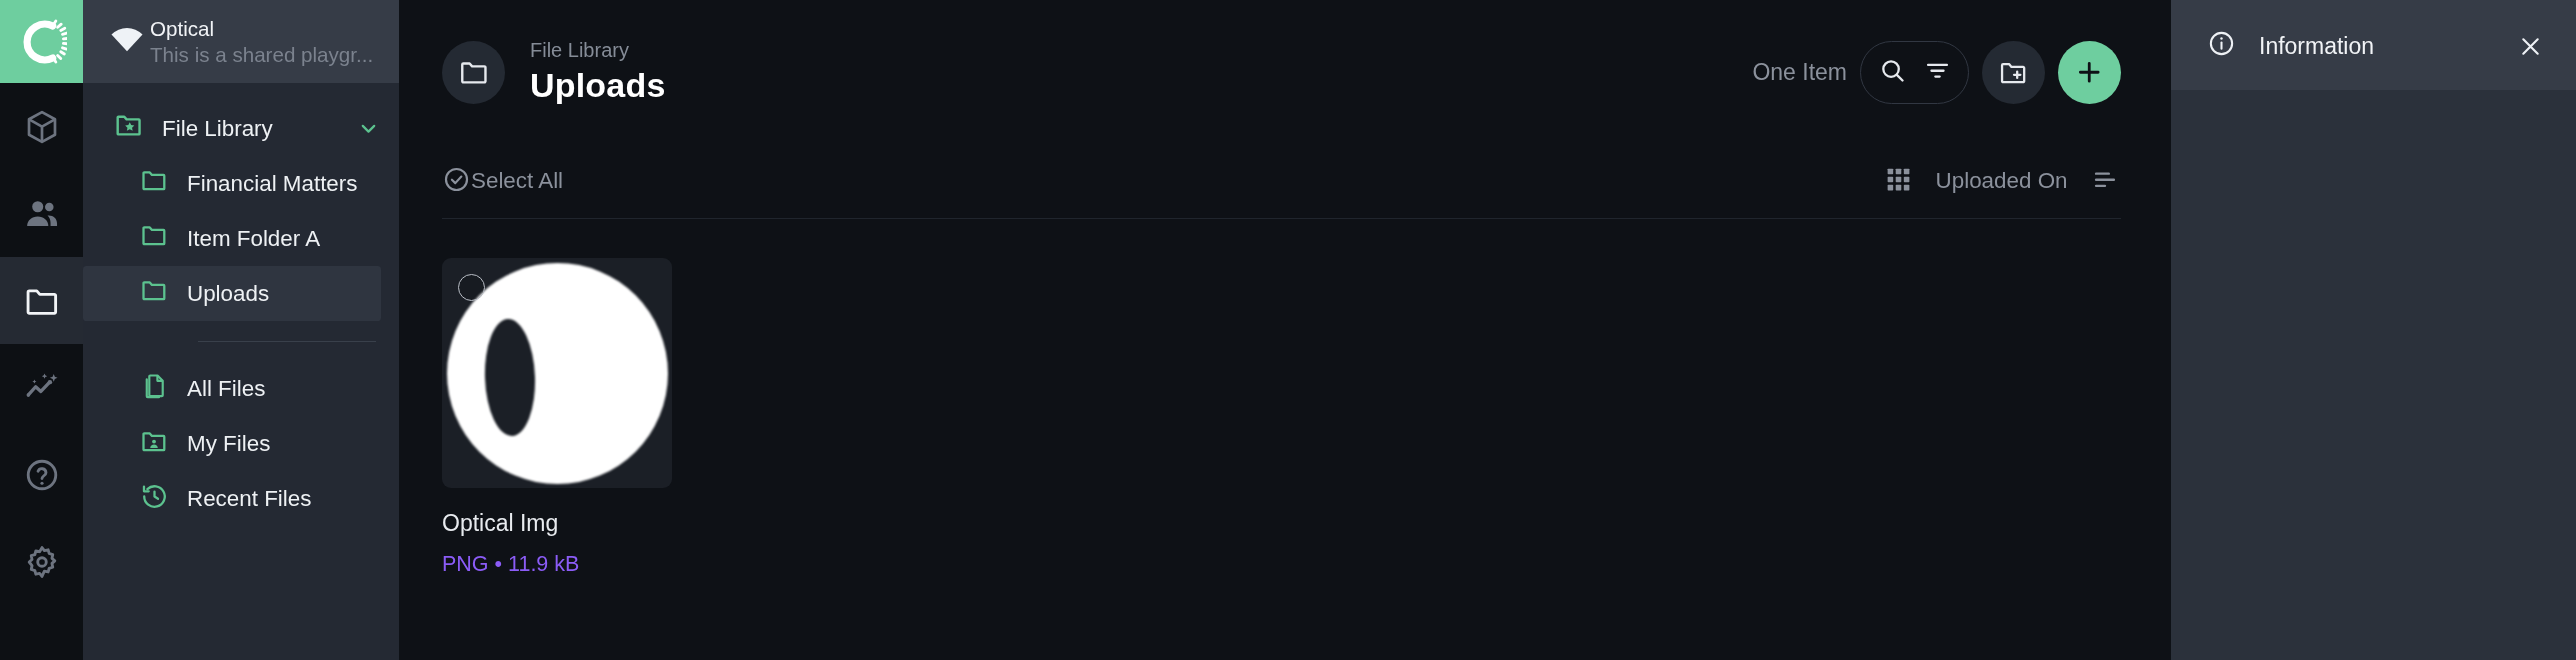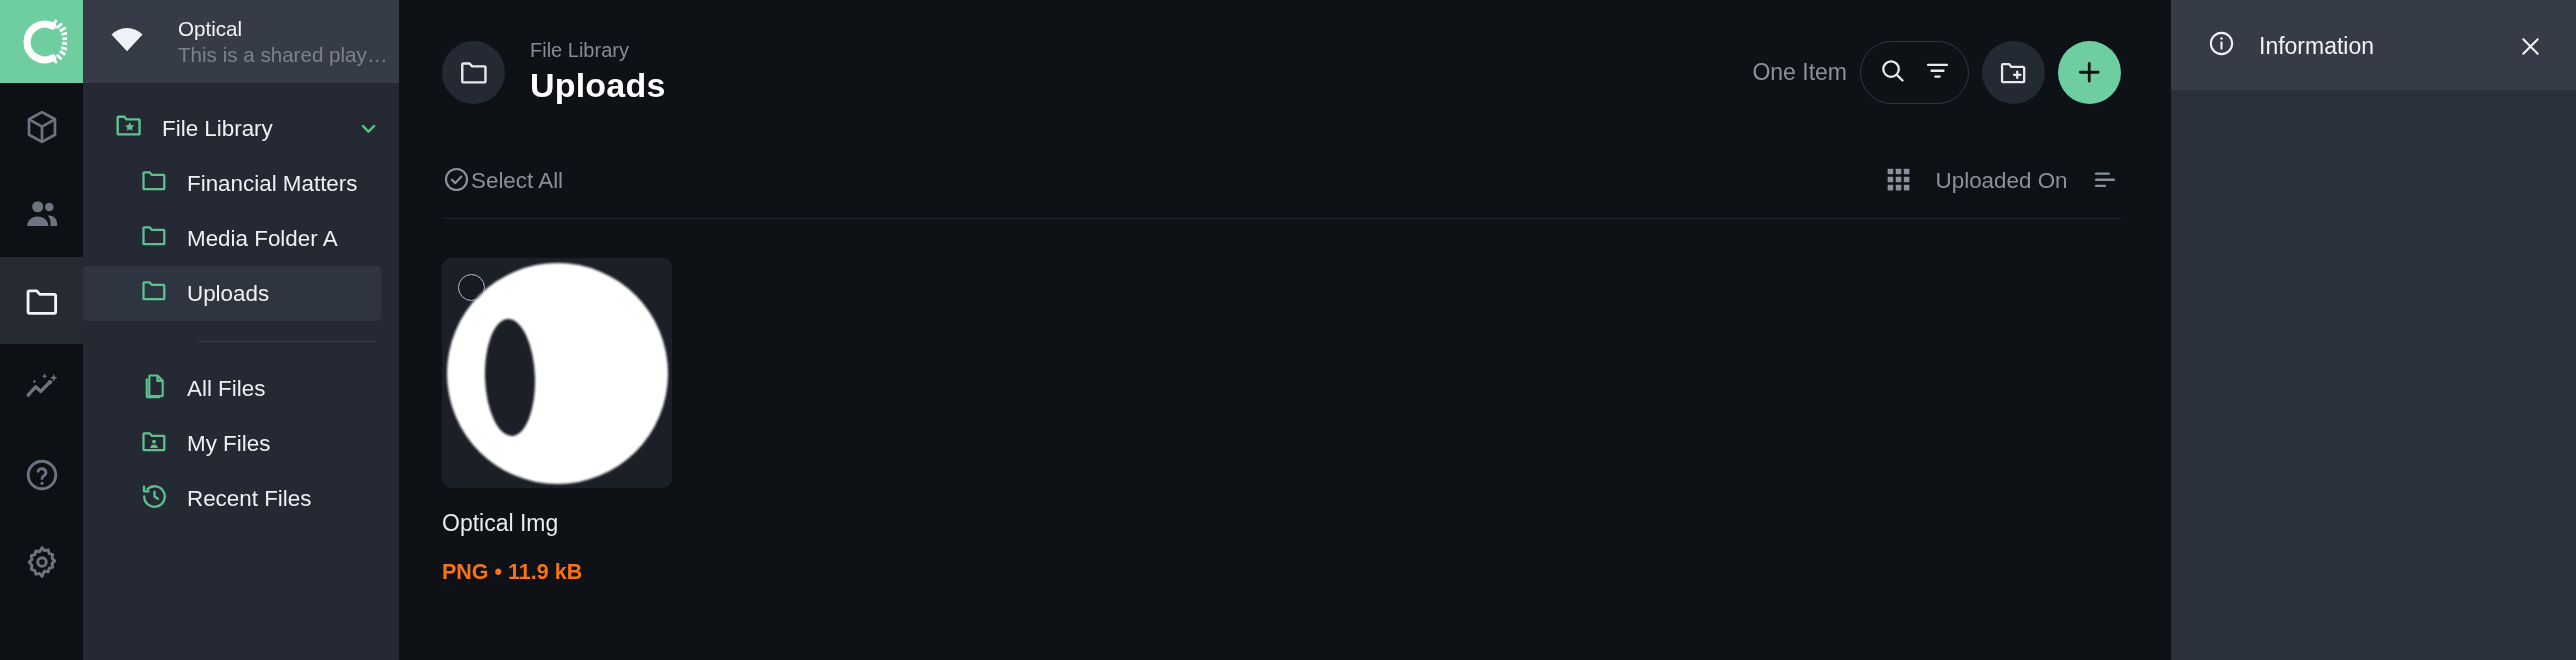--- a/index.html
+++ b/index.html
@@ -30,21 +30,21 @@
   .rail-btn svg { display: block; }
 
   
   .tree {
     width: 316px; flex: 0 0 316px; height: 660px;
     background: #242933;
     display: flex; flex-direction: column;
   }
   .ws-header {
     height: 83px; flex: 0 0 83px;
-    display: flex; align-items: center; gap: 32px;
+    display: flex; align-items: center; gap: 4px;
     padding: 0 6px 0 25px;
     background: #363c47;
   }
   .ws-text { min-width: 0; }
   .ws-title {
     font-size: 20.6px; color: #f1f3f6; font-weight: 400;
     line-height: 1.25; white-space: nowrap;
   }
   .ws-sub {
     font-size: 20.6px; color: #7b828e; line-height: 1.25;
@@ -127,21 +127,21 @@
     background: #1b1f26;
     border-radius: 50% / 50%;
     transform: rotate(-2deg);
   }
   .thumb-check {
     position: absolute; left: 16px; top: 16px;
     width: 27px; height: 27px; border-radius: 50%;
     border: 1.8px solid #b9bec6; background: rgba(0,0,0,.12);
   }
   .card-name { margin-top: 21.5px; font-size: 23px; color: #e8ebef; }
-  .card-meta { margin-top: 23px; font-size: 21.5px; color: #f97316; font-weight: bold; }
+  .card-meta { margin-top: 15px; font-size: 21.5px; color: #8b5cf6; }
 
   
   .panel {
     width: 405px; flex: 0 0 405px; height: 660px;
     background: #363c47;
     display: flex; flex-direction: column;
   }
   .panel-rows { background: #363c47; padding-top: 3.6px; }
   .panel-row {
     height: 86px; display: flex; align-items: center; gap: 23px;
@@ -261,21 +261,21 @@
         </span>
         <span class="tree-label">Financial Matters</span>
       </div>
 
       <div class="tree-row child">
         <span>
           <svg width="29" height="29" viewBox="0 0 24 24" fill="none" stroke="#5cc28f" stroke-width="1.9" stroke-linejoin="round">
             <path d="M2.9 18.6V5.9a.6.6 0 0 1 .6-.6h4.6l1.8 2.1h9.6a.6.6 0 0 1 .6.6v10.6a.6.6 0 0 1-.6.6H3.5a.6.6 0 0 1-.6-.6z"></path>
           </svg>
         </span>
-        <span class="tree-label">Media Folder A</span>
+        <span class="tree-label">Item Folder A</span>
       </div>
 
 
       <div class="tree-row child sel">
         <span>
           <svg width="29" height="29" viewBox="0 0 24 24" fill="none" stroke="#5cc28f" stroke-width="1.9" stroke-linejoin="round">
             <path d="M2.9 18.6V5.9a.6.6 0 0 1 .6-.6h4.6l1.8 2.1h9.6a.6.6 0 0 1 .6.6v10.6a.6.6 0 0 1-.6.6H3.5a.6.6 0 0 1-.6-.6z"></path>
           </svg>
         </span>
         <span class="tree-label">Uploads</span>

